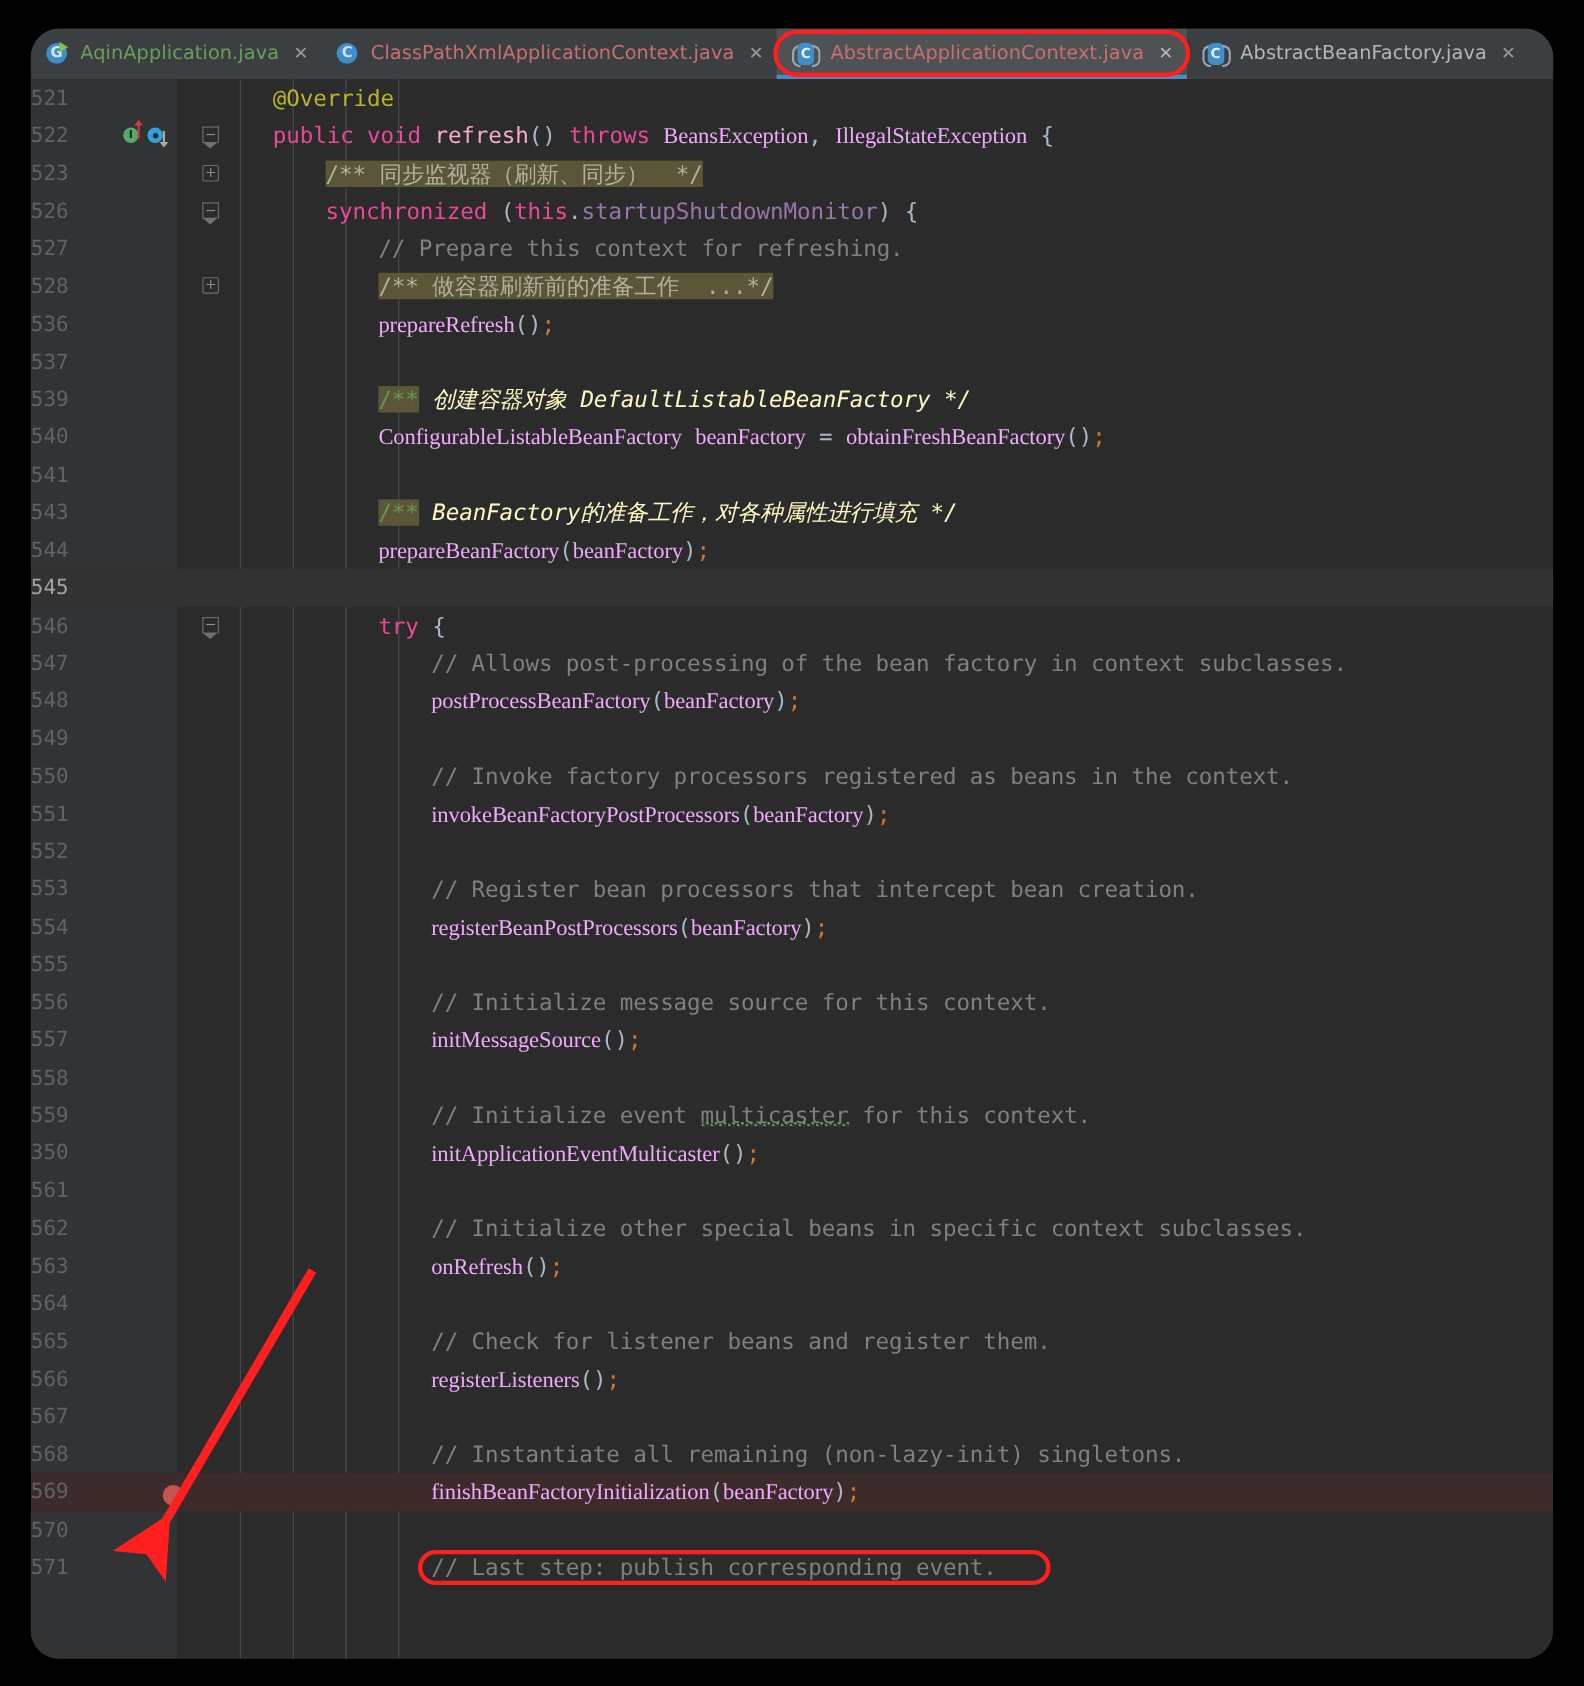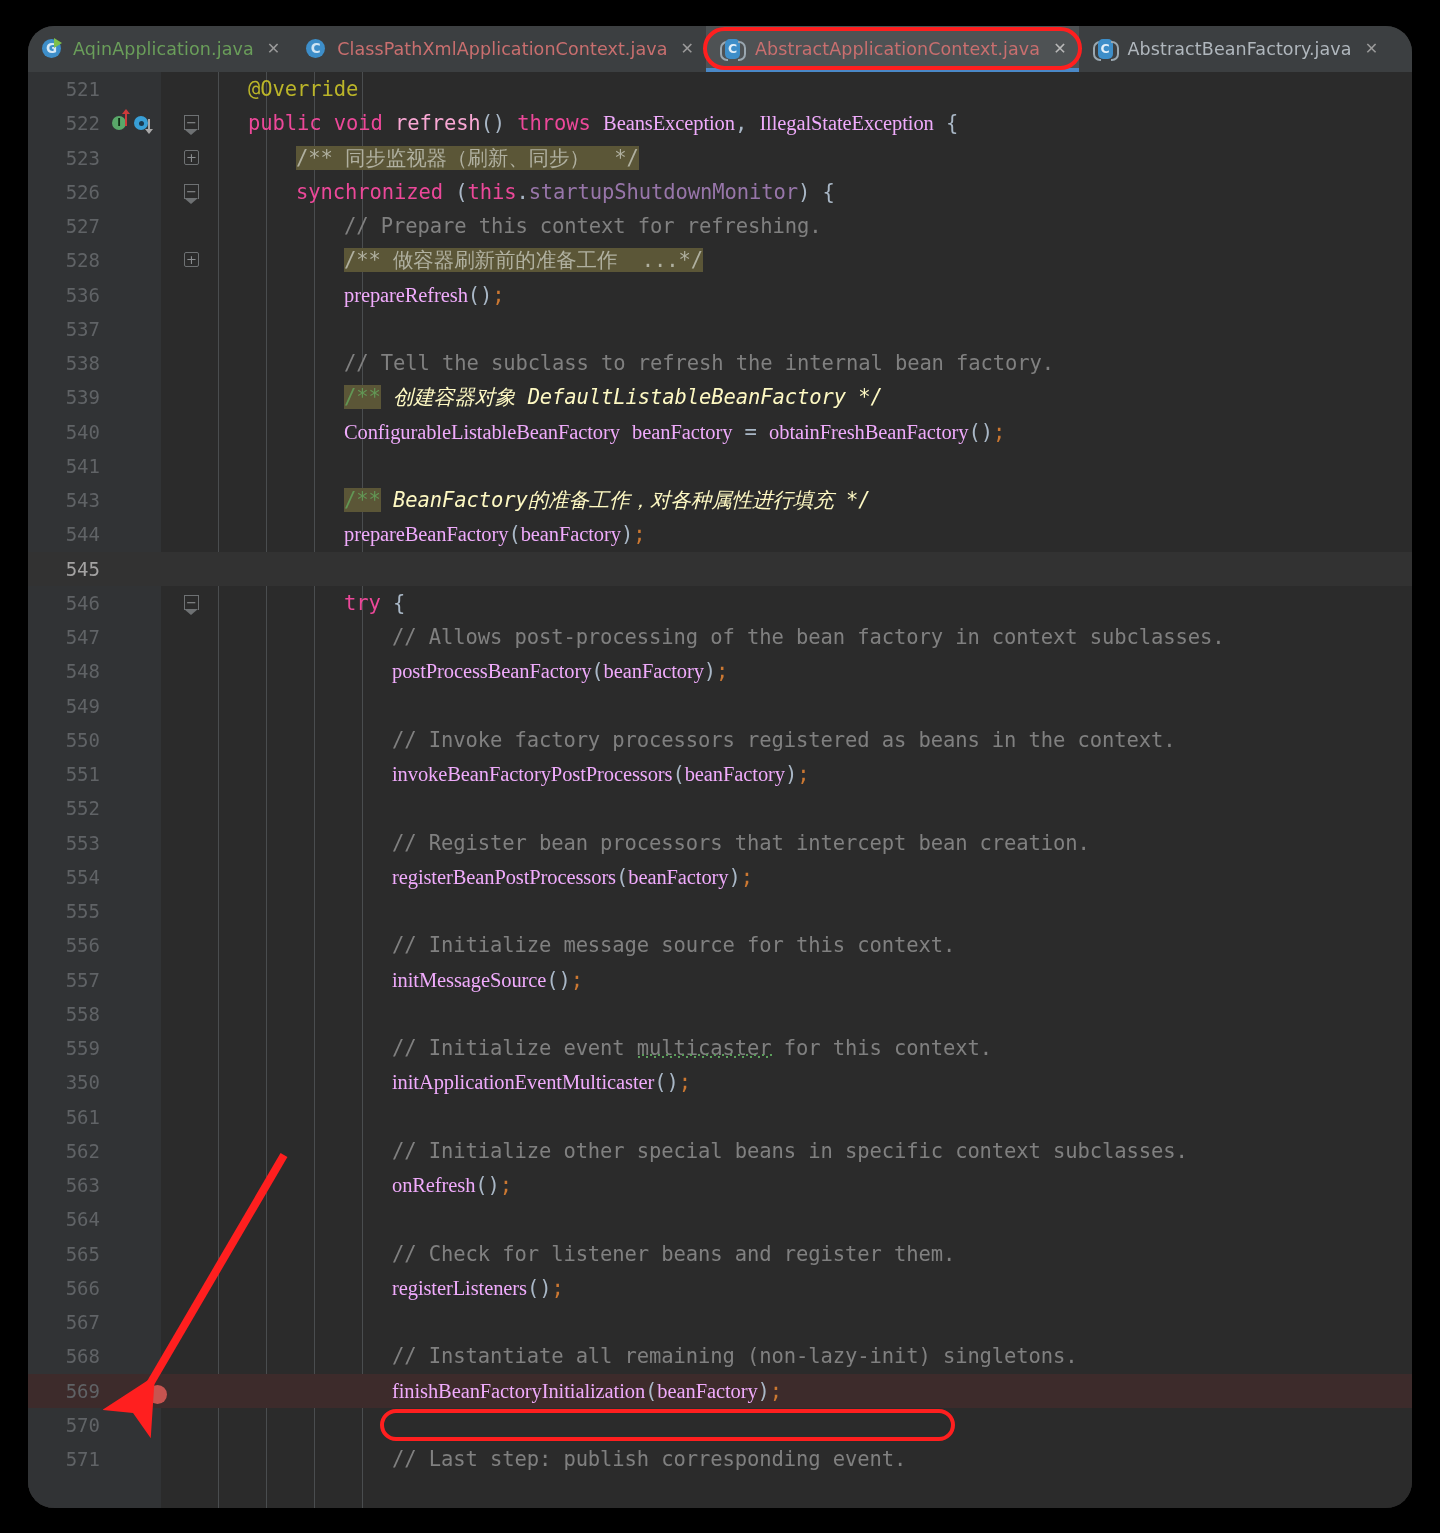--- a/index.html
+++ b/index.html
@@ -68,21 +68,21 @@
     background:#2b2b2b;overflow:hidden;
   }
   #gutter-bg{position:absolute;left:0;top:0;width:133px;height:100%;background:#313335;}
 
   .row{position:relative;height:34.25px;}
   .row.caret{background:#323232;}
   .row.caret .lnum{color:#a4a3a3;}
   .row.bp{background:#3d2b2b;}
 
   .lnum{
-    position:absolute;left:0;width:72px;text-align:right;
+    position:absolute;left:0;width:72px;text-align:left;
     font-size:19px;color:#606366;line-height:34.25px;
   }
   .gicons{position:absolute;left:84px;top:0;height:34.25px;line-height:34.25px;}
   .gi{position:relative;display:inline-block;width:22px;height:34.25px;vertical-align:top;}
   .gi-impl .c{position:absolute;left:0;top:10px;width:14px;height:14px;border-radius:50%;
     background:#59a869;color:#0f2f15;font-family:"DejaVu Sans",sans-serif;font-size:10px;
     font-weight:bold;line-height:14px;text-align:center;}
   .gi-impl .a{position:absolute;left:13px;top:6px;width:2px;height:14px;background:#cc3b3b;}
   .gi-impl .a:after{content:"";position:absolute;left:-3px;top:-3px;width:0;height:0;
     border-bottom:5px solid #cc3b3b;border-left:4px solid transparent;border-right:4px solid transparent;}
@@ -237,24 +237,20 @@
         </div>
         <div class="row">
           <span class="lnum">536</span>
           <span class="code" style="left:316px"><span class="id">prepareRefresh</span><span class="pun">(</span><span class="pun">)</span><span class="semi">;</span></span>
         </div>
         <div class="row">
           <span class="lnum">537</span>
           <span class="code" style="left:316px">&nbsp;</span>
         </div>
         <div class="row">
-          <span class="lnum">538</span>
-          <span class="code" style="left:316px"><span class="cm">// Tell the subclass to refresh the internal bean factory.</span></span>
-        </div>
-        <div class="row">
           <span class="lnum">539</span>
           <span class="code" style="left:316px"><span class="docp">/**</span><span class="doc"> 创建容器对象 <i>DefaultListableBeanFactory</i> */</span></span>
         </div>
         <div class="row">
           <span class="lnum">540</span>
           <span class="code" style="left:316px"><span class="id">ConfigurableListableBeanFactory</span> <span class="id">beanFactory</span> <span class="pun">=</span> <span class="id">obtainFreshBeanFactory</span><span class="pun">()</span><span class="semi">;</span></span>
         </div>
         <div class="row">
           <span class="lnum">541</span>
           <span class="code" style="left:316px">&nbsp;</span>

